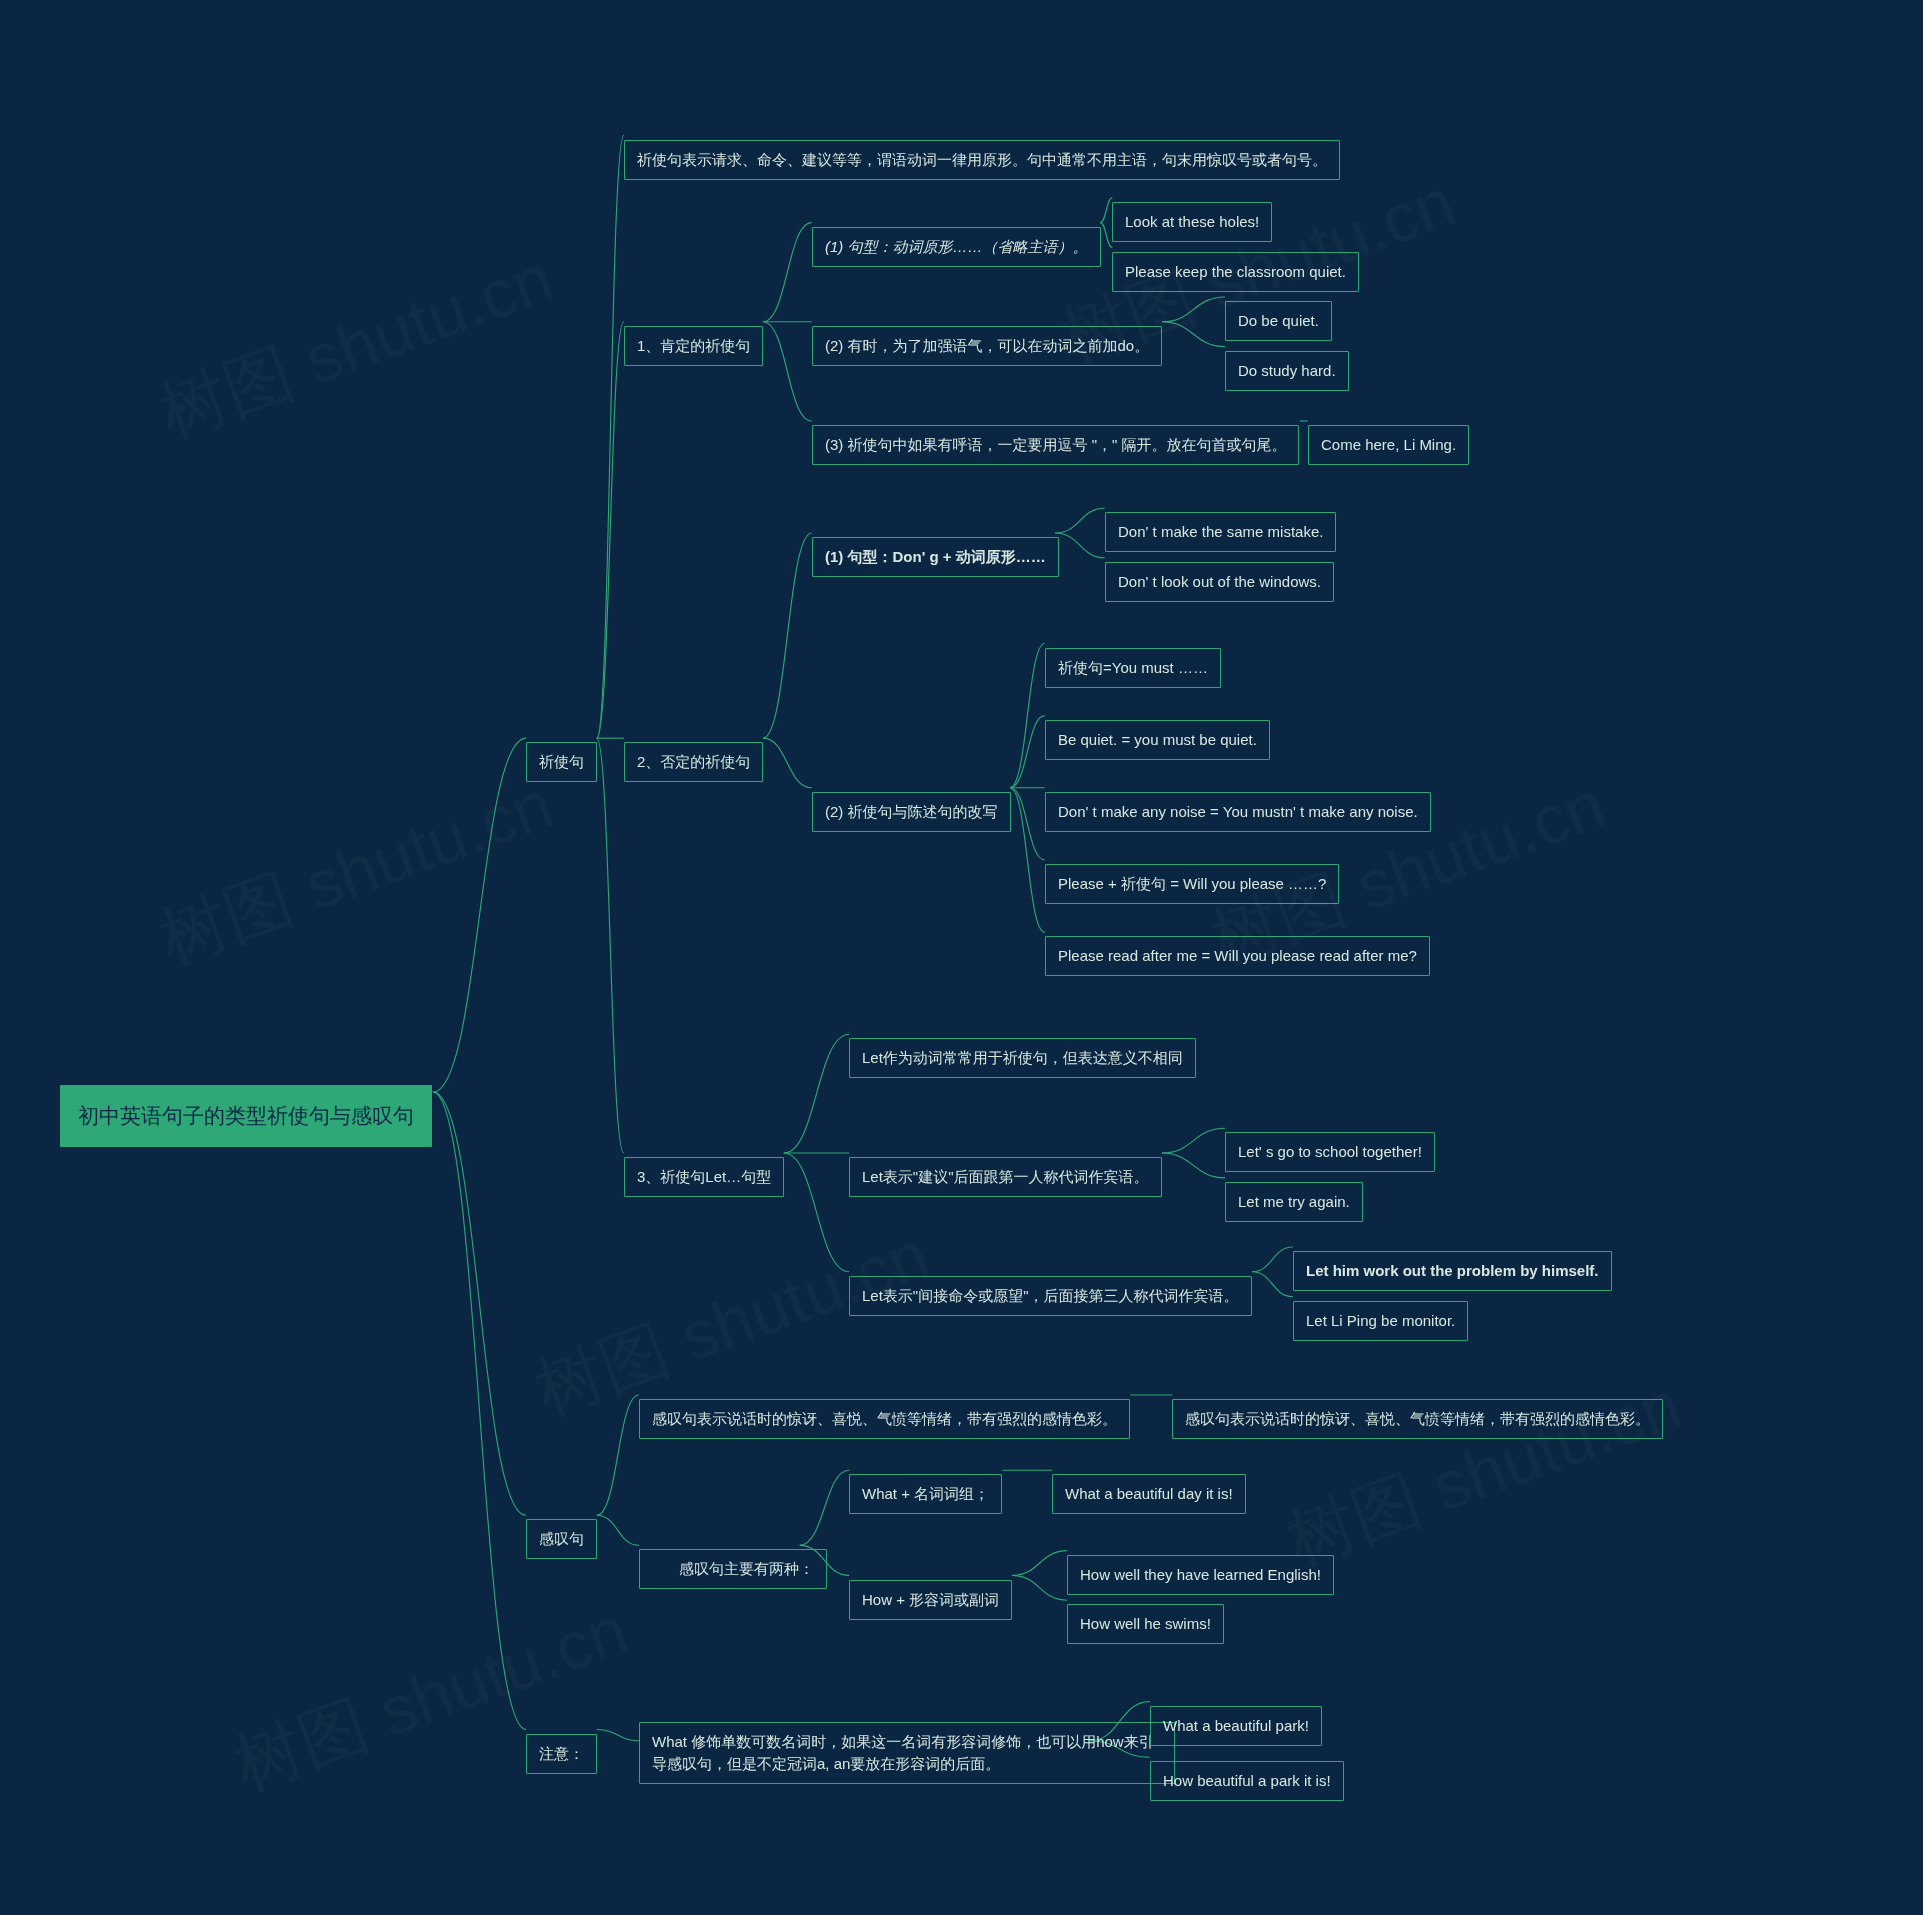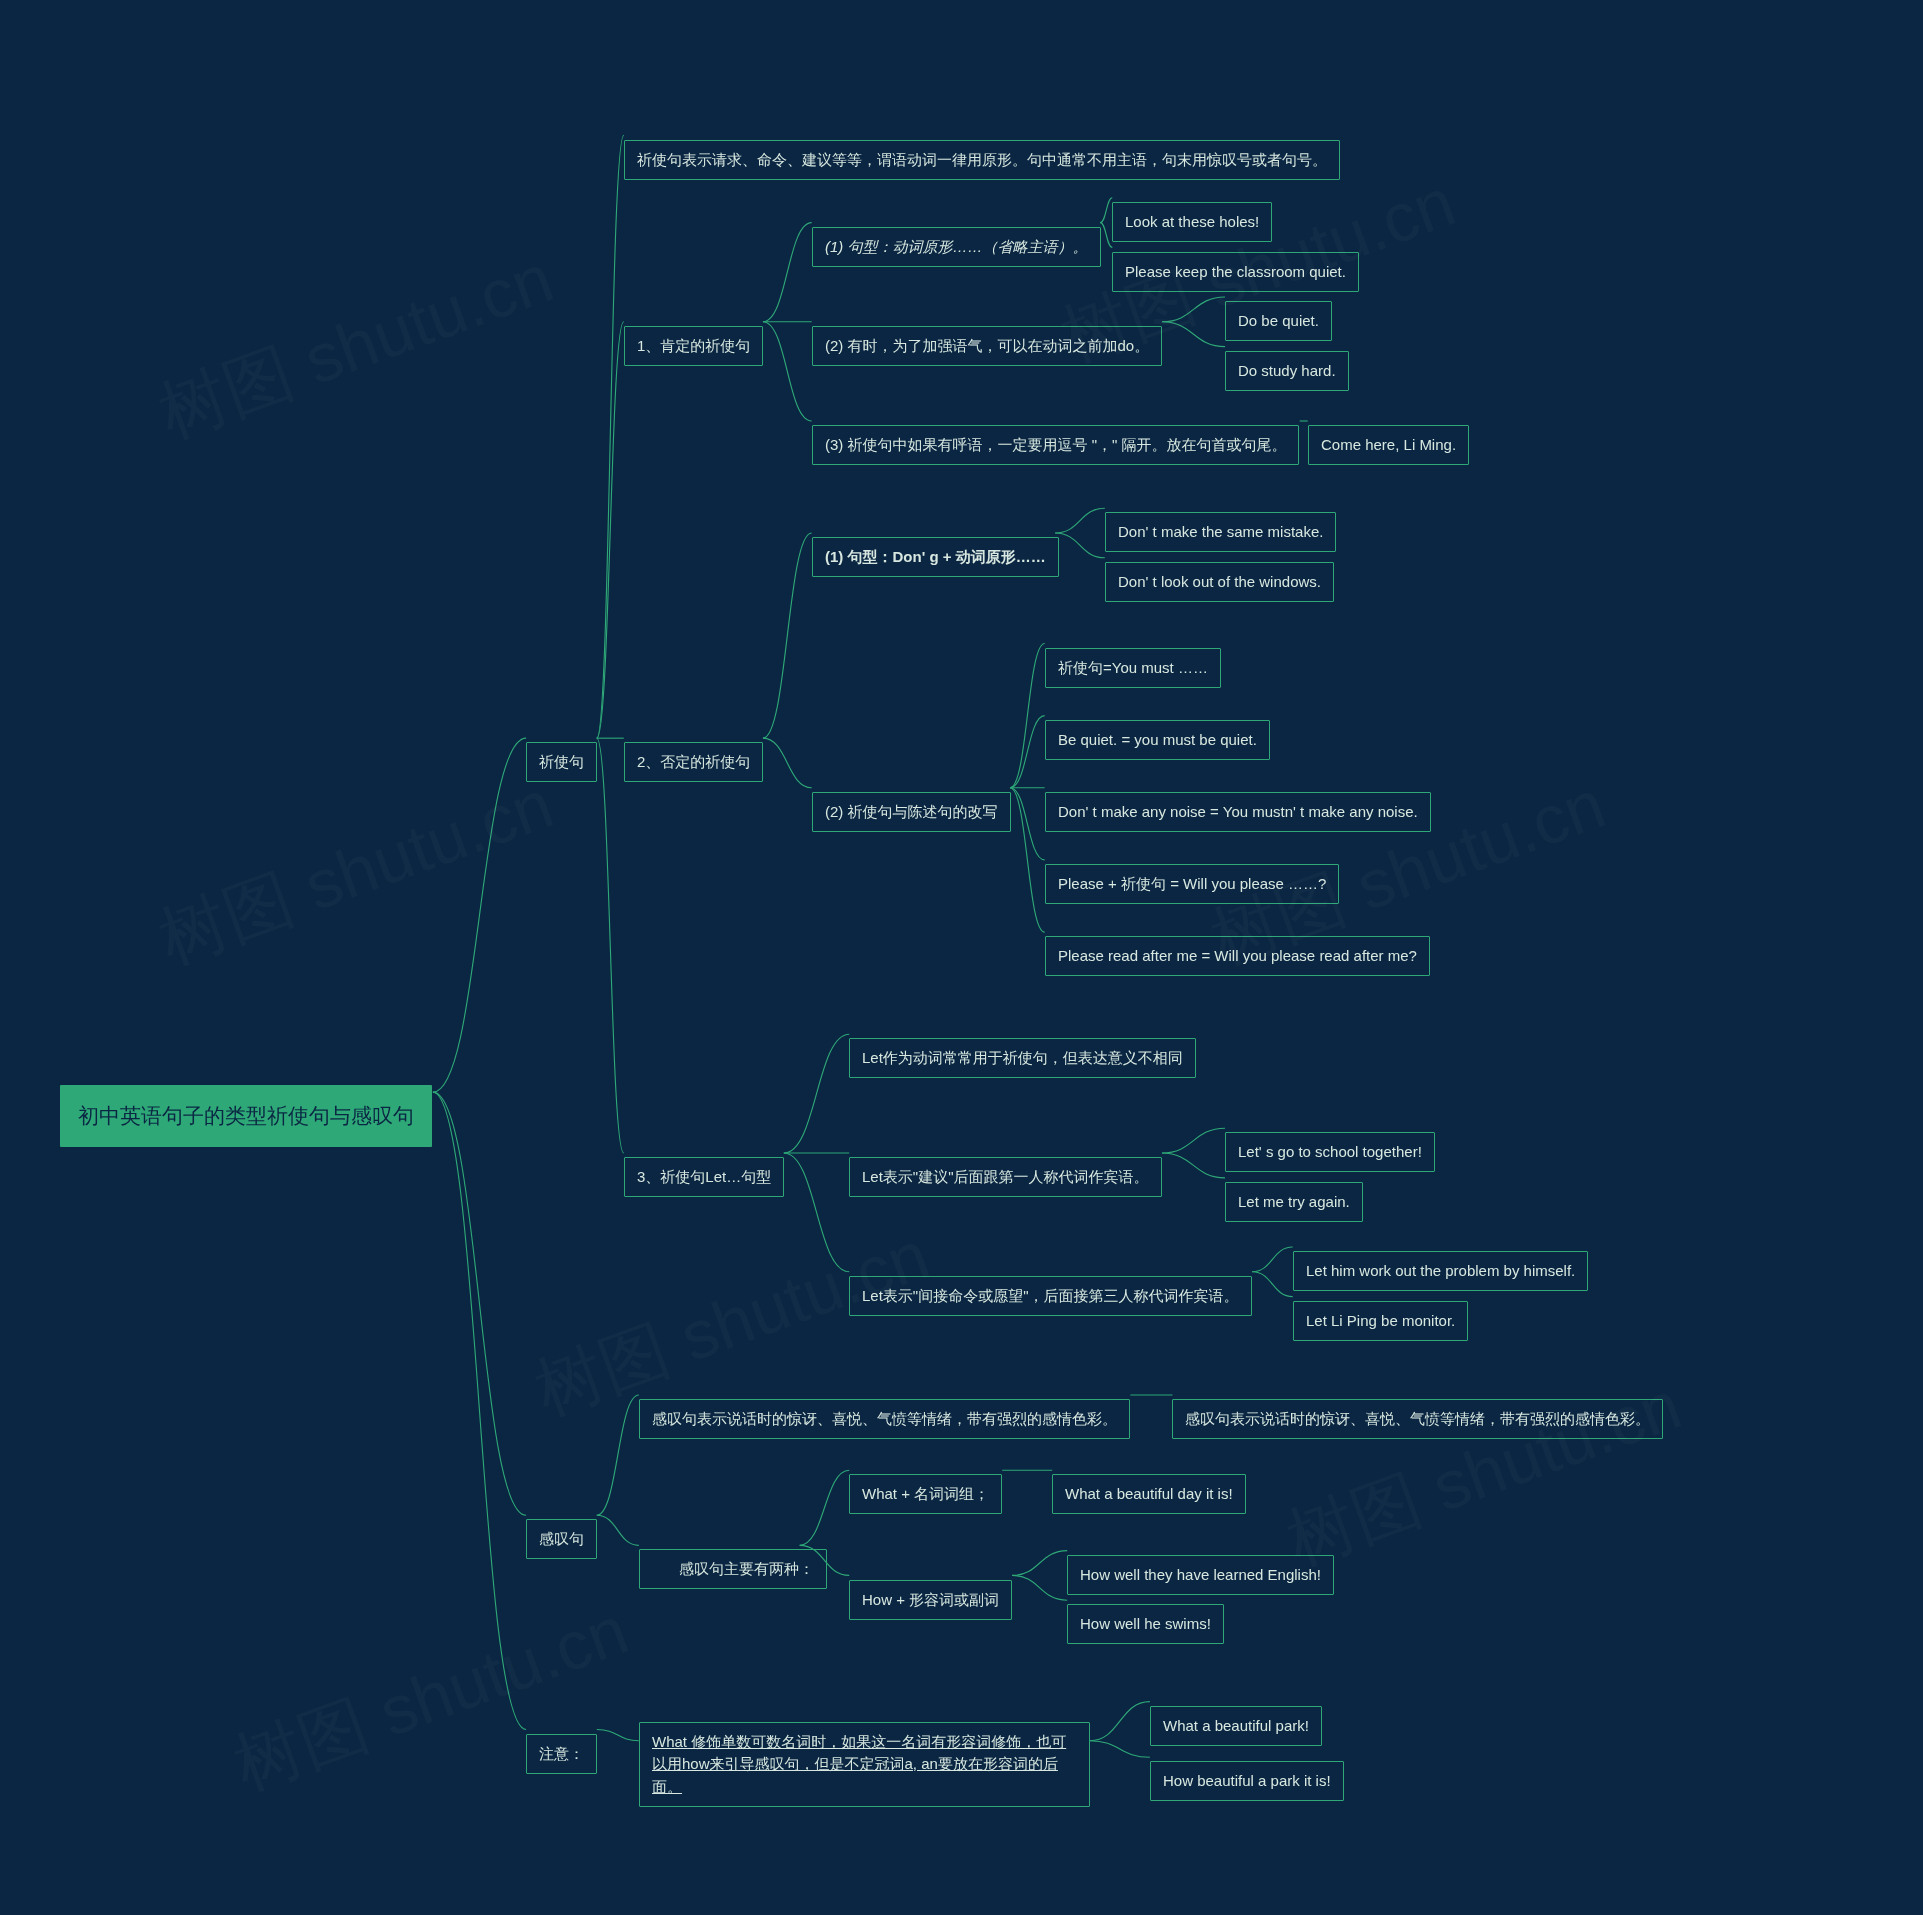--- a/index.html
+++ b/index.html
@@ -204,21 +204,21 @@
     <span>Let表示"间接命令或愿望"，后面接第三人称代词作宾语。</span>
   </div>
 
 <div class="node" id="c3_2a" style="left:1225px; top:1108px;">
     <span>Let' s go to school together!</span>
   </div>
 <div class="node" id="c3_2b" style="left:1225px; top:1158px;">
     <span>Let me try again.</span>
   </div>
 
-<div class="node" id="c3_3a" style="left:1293px; top:1227px;">
+<div class="node" id="c3_3a" style="left:1293px; top:1227px;font-weight:bold;">
     <span>Let him work out the problem by himself.</span>
   </div>
 <div class="node" id="c3_3b" style="left:1293px; top:1277px;">
     <span>Let Li Ping be monitor.</span>
   </div>
 
 <div class="node" id="d1" style="left:639px; top:1375px;">
     <span>感叹句表示说话时的惊讶、喜悦、气愤等情绪，带有强烈的感情色彩。</span>
   </div>
 <div class="node" id="d1r" style="left:1172px; top:1375px;">
@@ -238,21 +238,21 @@
 <div class="node" id="d2_1a" style="left:1052px; top:1450px;">
     <span>What a beautiful day it is!</span>
   </div>
 <div class="node" id="d2_2a" style="left:1067px; top:1531px;">
     <span>How well they have learned English!</span>
   </div>
 <div class="node" id="d2_2b" style="left:1067px; top:1580px;">
     <span>How well he swims!</span>
   </div>
 
-<div class="node wrap" id="e1" style="left:639px; top:1698px; width:451px;text-decoration:underline;">
+<div class="node wrap" id="e1" style="left:639px; top:1698px; width:536px;">
     <span>What 修饰单数可数名词时，如果这一名词有形容词修饰，也可以用how来引导感叹句，但是不定冠词a, an要放在形容词的后面。</span>
   </div>
 <div class="node" id="e1a" style="left:1150px; top:1682px;">
     <span>What a beautiful park!</span>
   </div>
 <div class="node" id="e1b" style="left:1150px; top:1737px;">
     <span>How beautiful a park it is!</span>
   </div>
 
 <div class="watermark" style="left:150px; top:301px;"><span>树图 shutu.cn</span></div>

